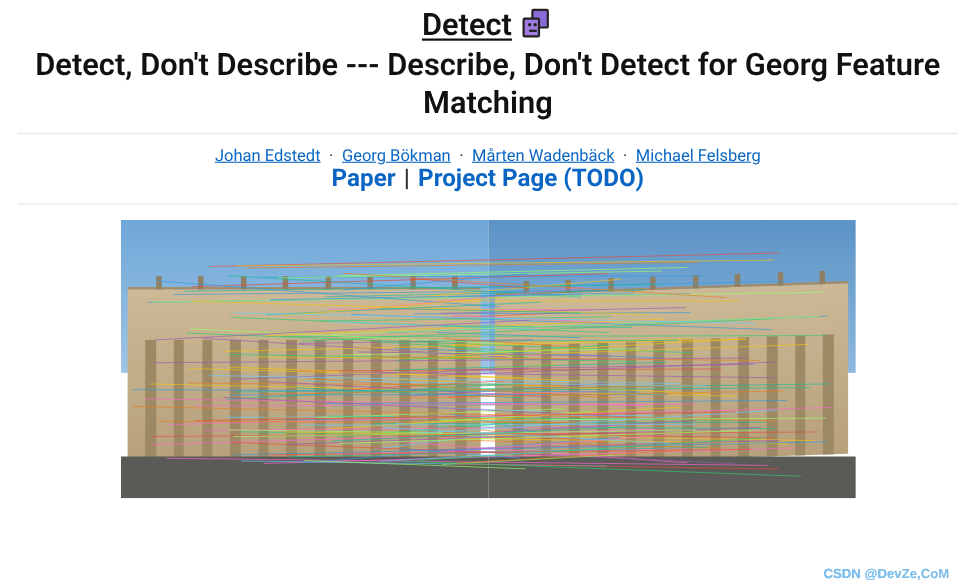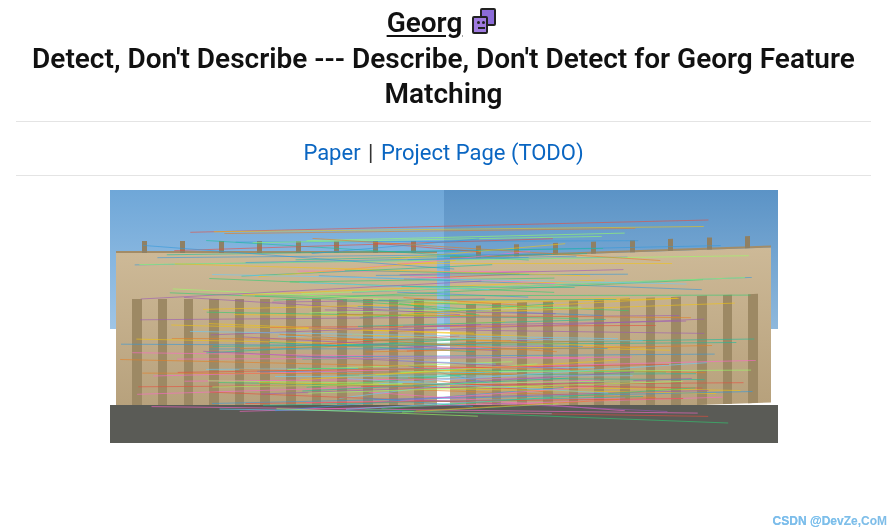--- a/index.html
+++ b/index.html
@@ -58,22 +58,21 @@
     color: #333;
     margin-top: 4px;
   }
   .authors a {
     color: #0a66c2;
     text-decoration: underline;
   }
   .sep { color: #333; padding: 0 4px; }
   .links {
     font-size: 22px;
-    font-weight: 400;
-    margin-top: 18px;
+    font-weight: 700;
     color: #333;
   }
   .links a {
     color: #0a66c2;
     text-decoration: none;
   }
   .links .pipe { color: #333; padding: 0 2px; }
   .figure-wrap {
     margin: 14px auto 0 auto;
     width: 668px;
@@ -110,55 +109,64 @@
   .col { position:absolute; bottom:0; width:3%; height:70%; background:#9d8964; }
   .statue { position:absolute; top:-12px; width:5px; height:12px; background:#8f8064; }
   .figure-half.right .building { transform: skewY(-2deg); }
   .matchlines {
     position: absolute;
     inset: 0;
     pointer-events: none;
   }
   .watermark {
     position: absolute;
-    right: 0;
+    right: 24px;
     bottom: 4px;
     font-size: 28px;
     font-weight: 700;
     font-style: italic;
     font-family: "Segoe UI", Arial, sans-serif;
     background: linear-gradient(90deg, #2aa0ff 0%, #5ac8ff 50%, #ffffff 100%);
     -webkit-background-clip: text;
     background-clip: text;
     color: transparent;
     text-shadow: 0 0 1px rgba(255,255,255,.4);
     pointer-events: none;
     letter-spacing: .5px;
   }
   .watermark .small { font-size: 12px; font-style: normal; display:block; line-height:.9; color:#7fbde8; -webkit-text-fill-color:#7fbde8; letter-spacing:0; }
 </style>
 </head>
 <body>
 
 <div class="page">
   <div class="title-row">
-    <h1 class="title">Georg</h1>
+    <h1 class="title">Detect</h1>
     <span class="notes-icon">
       <span class="note back"></span>
       <span class="note front">
           <span class="d1"></span>
           <span class="d2"></span>
           <span class="stem"></span>
         </span>
     </span>
   </div>
   <h2 class="subtitle">Detect, Don't Describe --- Describe, Don't Detect for Georg Feature Matching</h2>
 
   <hr class="hr">
 
+  <div class="authors">
+    <a href="#">Johan Edstedt</a>
+    <span class="sep">·</span>
+    <a href="#">Georg Bökman</a>
+    <span class="sep">·</span>
+    <a href="#">Mårten Wadenbäck</a>
+    <span class="sep">·</span>
+    <a href="#">Michael Felsberg</a>
+  </div>
 
   <div class="links">
     <a href="#">Paper</a>
     <span class="pipe">|</span>
     <a href="#">Project Page (TODO)</a>
   </div>
 
   <hr class="hr">
 
   <div class="figure-wrap" aria-label="Feature matching visualization between two photographs of a classical baroque building facade (St. Peter's Basilica style), showing dense colored correspondence lines connecting matched keypoints across the image pair.">

